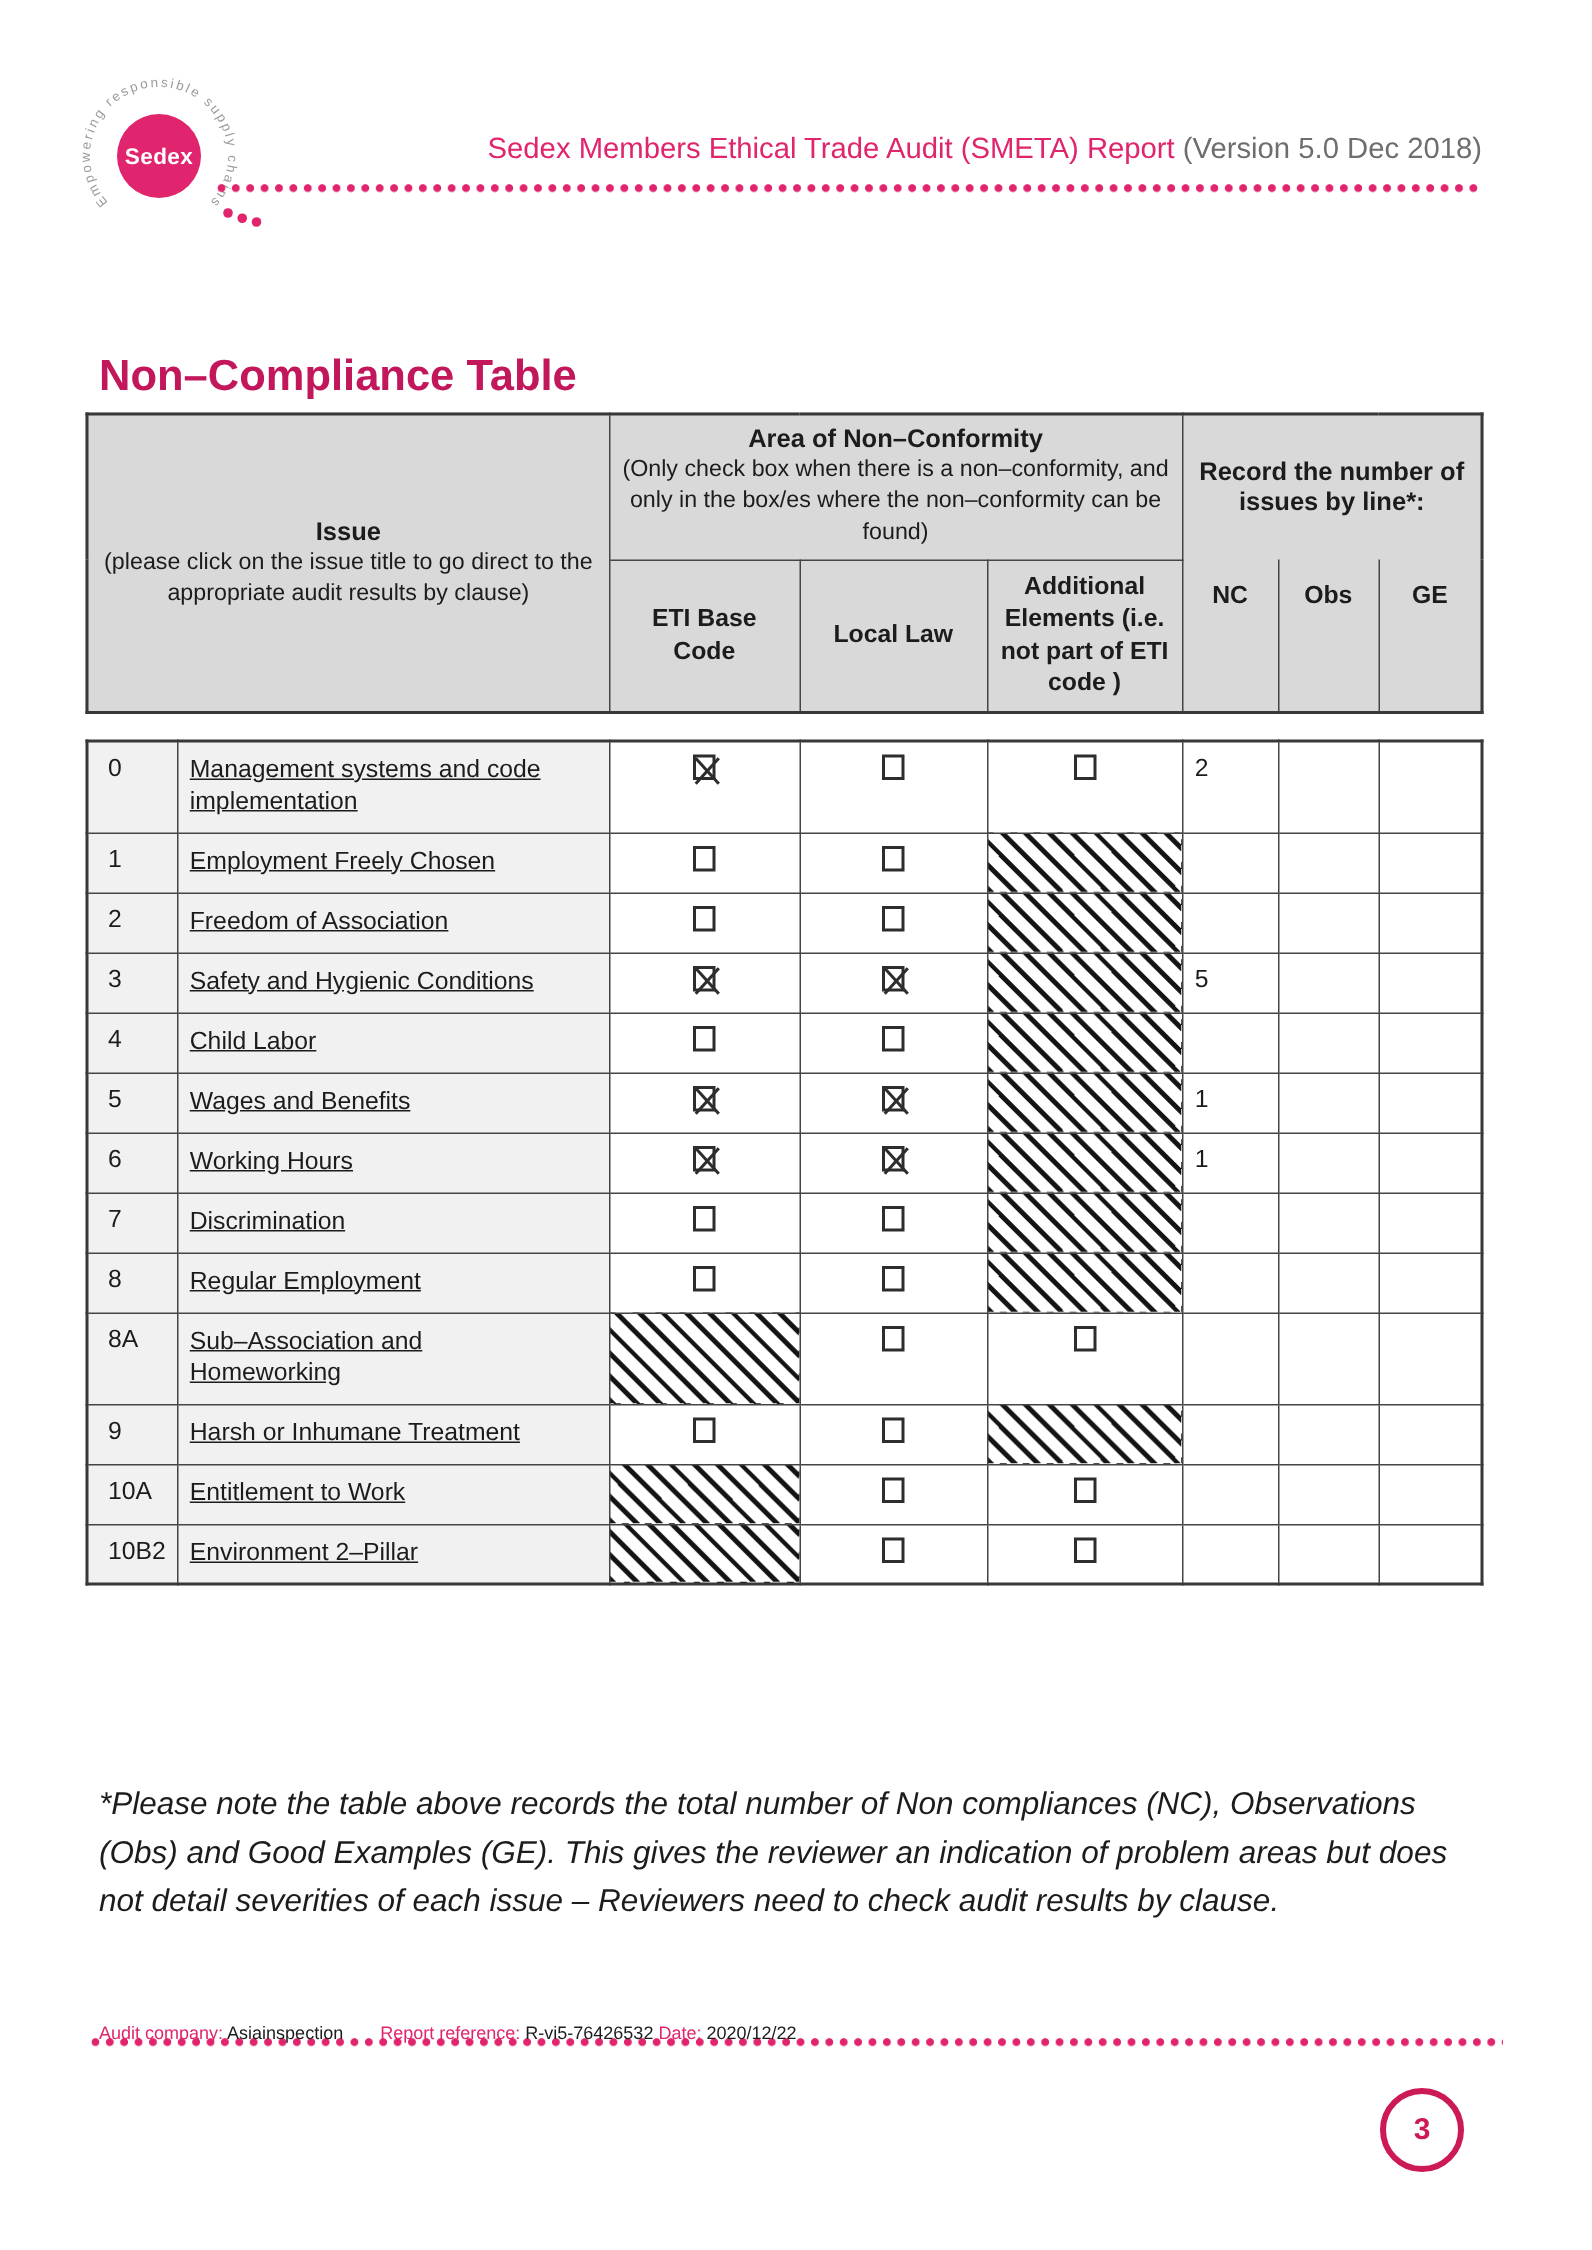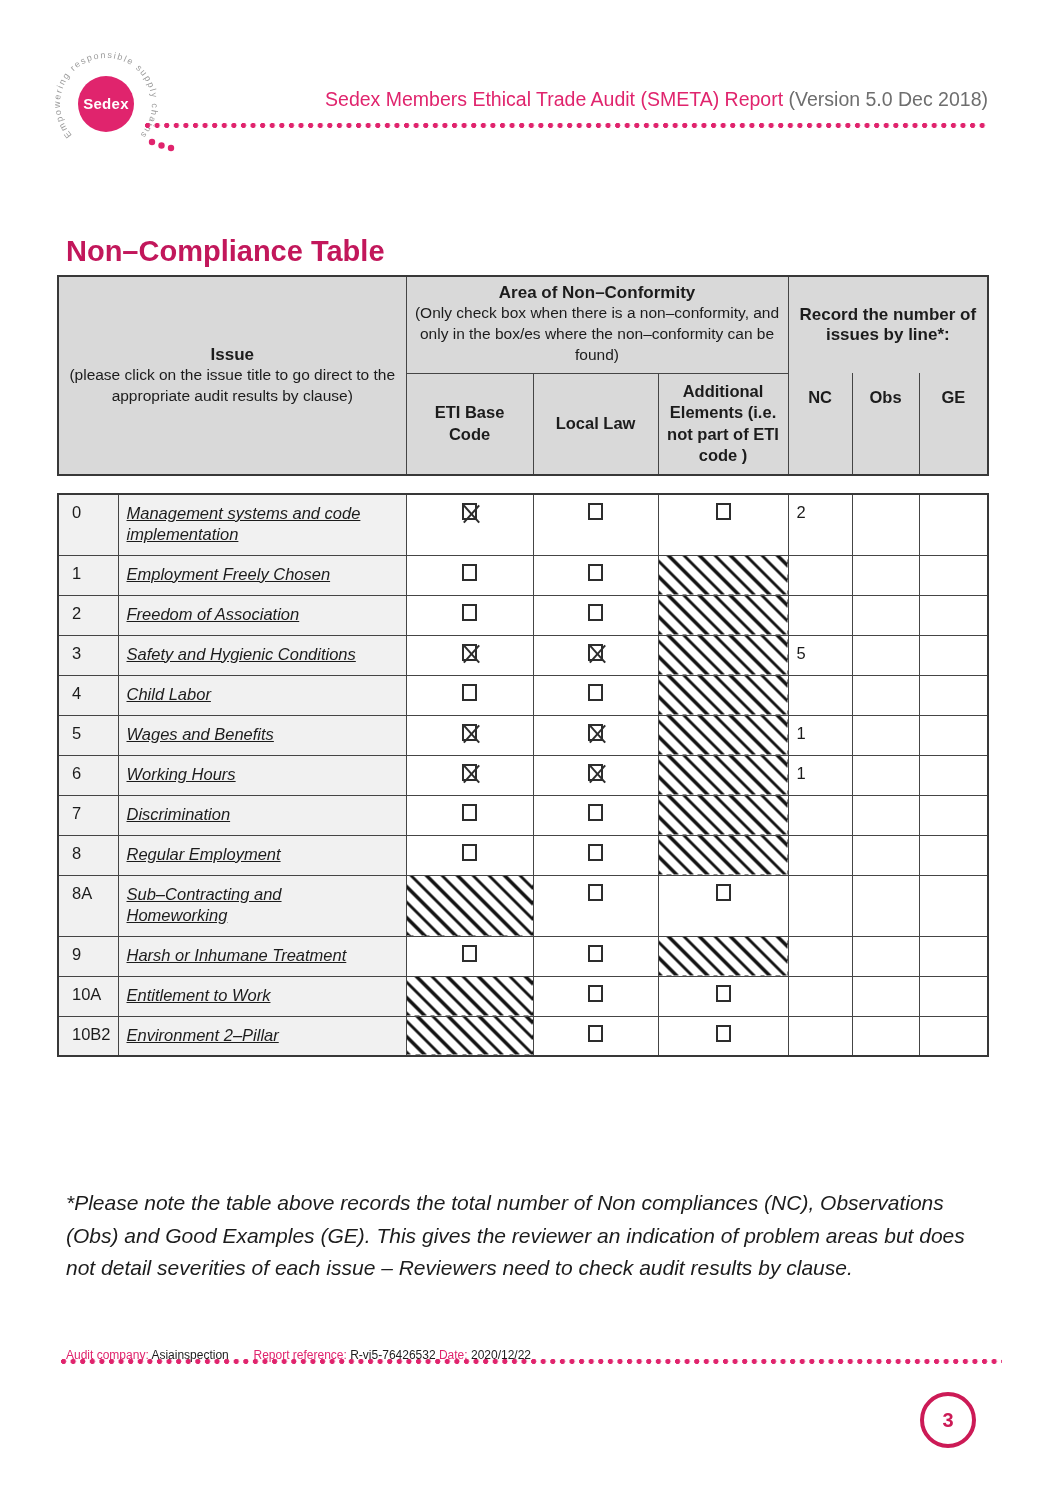--- a/index.html
+++ b/index.html
@@ -49,21 +49,21 @@
   .tbl-head .h-bold{font-weight:bold;font-size:17px;}
   .tbl-head .h-note{font-size:15.5px;line-height:1.35;}
   .tbl-head .h-sub{font-weight:bold;font-size:16.5px;line-height:1.3;}
   .tbl-head tr.r1{height:97px;} .tbl-head tr.r2{height:102px;}
   .tbl-head .no-bottom{border-bottom:none;}
   .tbl-head .no-top{border-top:none;vertical-align:top;padding-top:14px;}
   .tbl-body{border:2px solid #383838;background:#ffffff;}
   .tbl-body td{border:1px solid var(--border);vertical-align:top;font-size:16.5px;}
   .tbl-body tr{height:40px;} .tbl-body tr.row-tall{height:61px;}
   .num-cell{background:var(--label-bg);padding:8px 4px 4px 13px;}
-  .title-cell{background:var(--label-bg);padding:8px 16px 4px 8px;line-height:1.3;font-style:italic;}
+  .title-cell{background:var(--label-bg);padding:8px 16px 4px 8px;line-height:1.3;}
   .title-cell a{color:var(--text);text-decoration:underline;}
   .row-tall .title-cell a{display:inline-block;max-width:237px;}
   .cb-cell{text-align:center;padding-top:8px;}
   .count-cell{padding:8px 4px 4px 8px;}
   .hatch{
     background:repeating-linear-gradient(45deg, var(--hatch) 0px, var(--hatch) 3.2px, rgba(0,0,0,0) 3.2px, rgba(0,0,0,0) 11px);
   }
   
   .cb{display:inline-block;width:15px;height:17px;border:2px solid #2d2d2d;background:#fff;position:relative;}
   .cb.checked::before,.cb.checked::after{
@@ -239,21 +239,21 @@
         <td class="title-cell"><a href="#">Regular Employment</a></td>
         <td class="cb-cell"><span class="cb"></span></td>
         <td class="cb-cell"><span class="cb"></span></td>
         <td class="hatch"></td>
         <td class="count-cell"></td>
         <td class="count-cell"></td>
         <td class="count-cell"></td>
       </tr>
       <tr class="row-tall">
         <td class="num-cell">8A</td>
-        <td class="title-cell"><a href="#">Sub–Contracting and Homeworking</a></td>
+        <td class="title-cell"><a href="#">Sub–Association and Homeworking</a></td>
         <td class="hatch"></td>
         <td class="cb-cell"><span class="cb"></span></td>
         <td class="cb-cell"><span class="cb"></span></td>
         <td class="count-cell"></td>
         <td class="count-cell"></td>
         <td class="count-cell"></td>
       </tr>
       <tr>
         <td class="num-cell">9</td>
         <td class="title-cell"><a href="#">Harsh or Inhumane Treatment</a></td>

